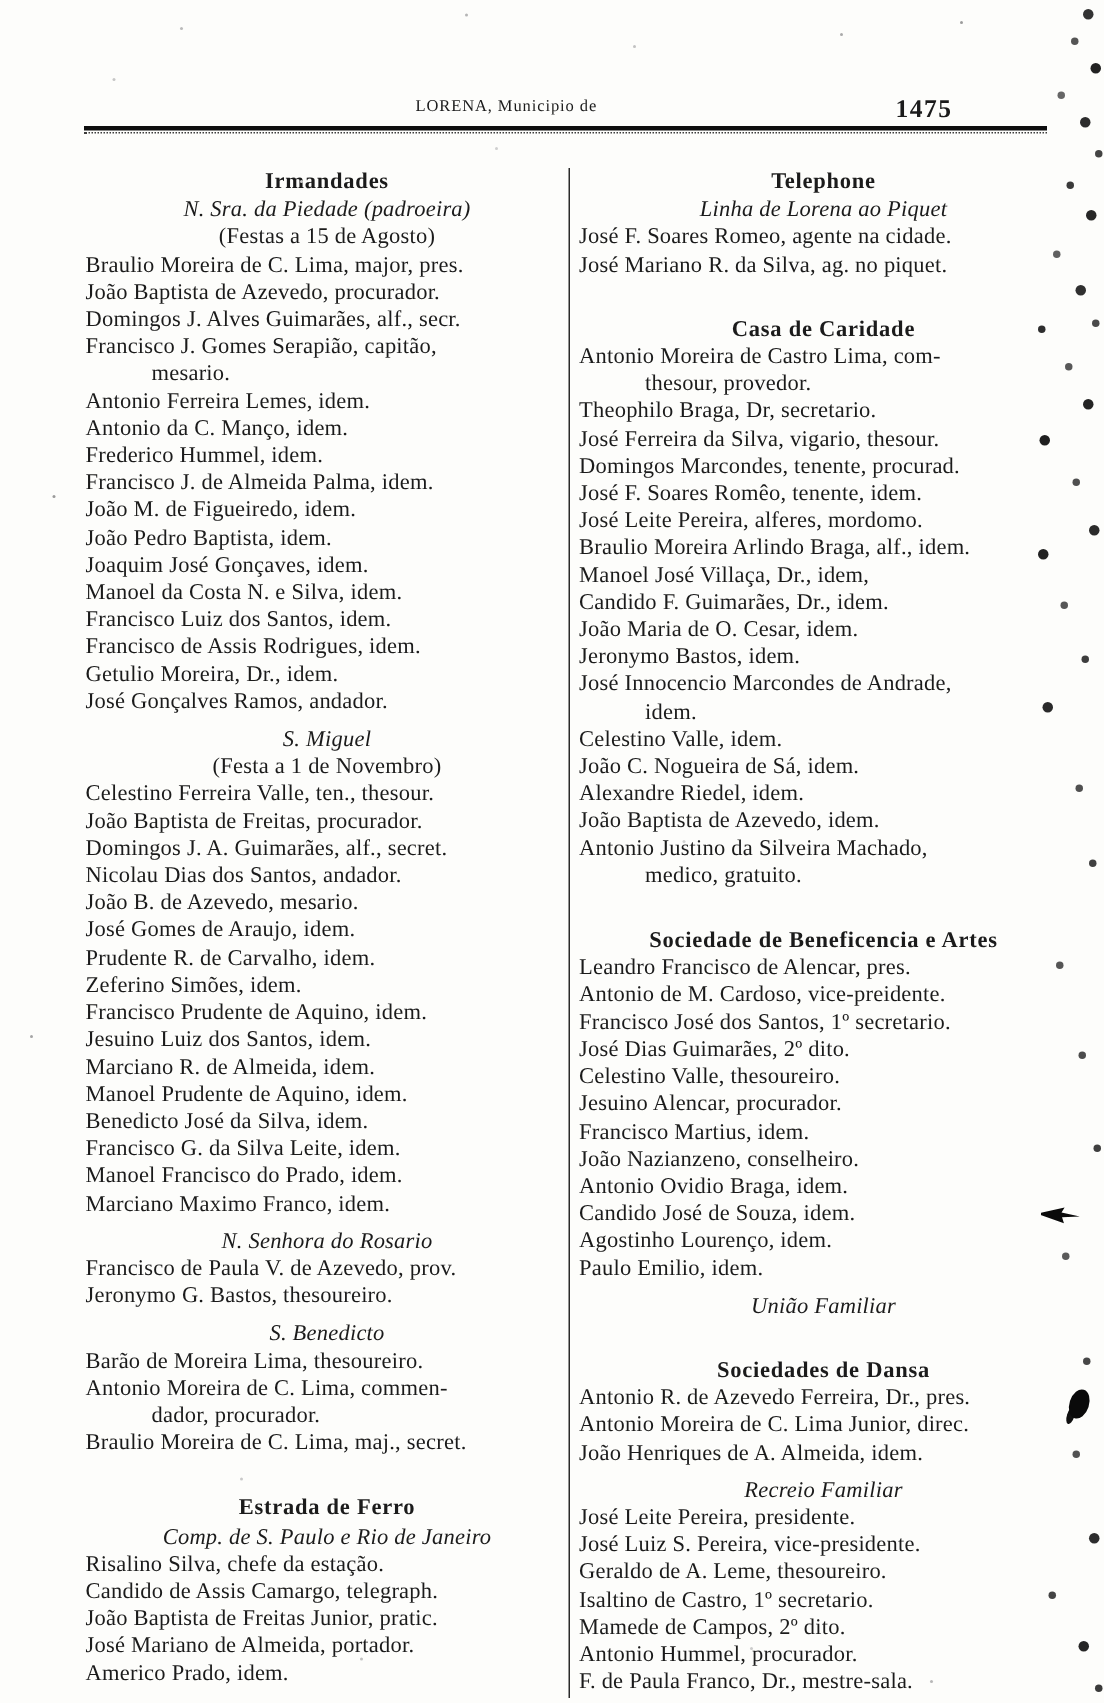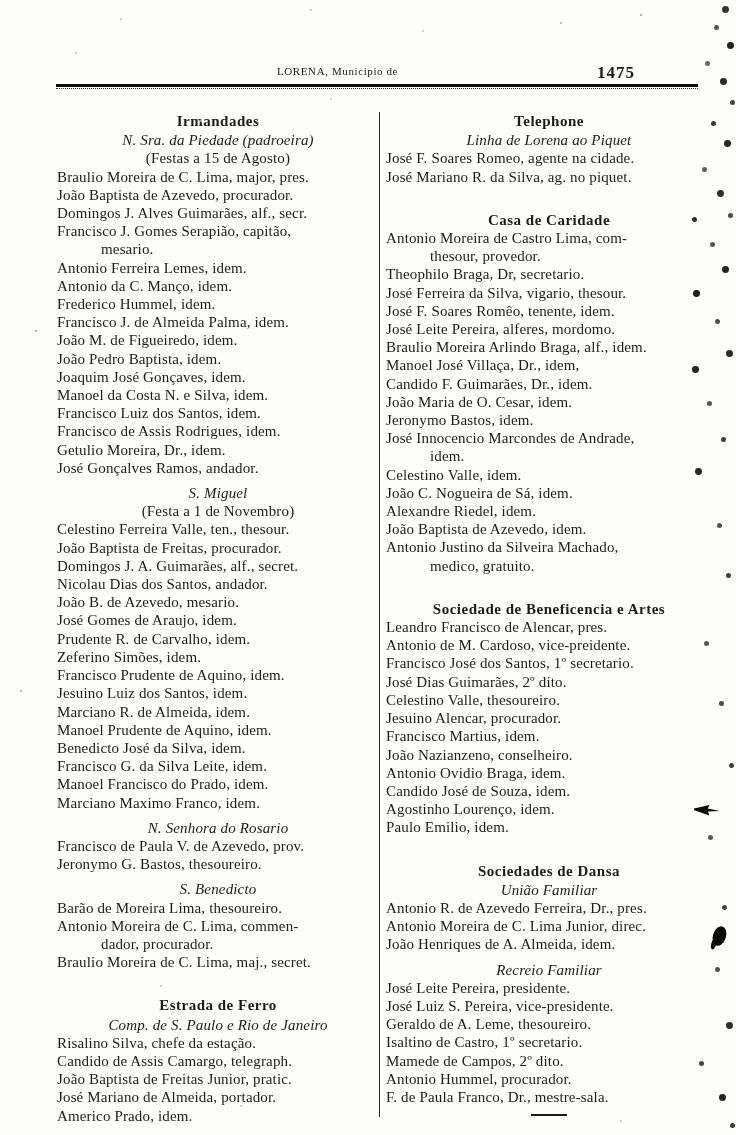--- a/index.html
+++ b/index.html
@@ -159,20 +159,21 @@
     <div class="col right">
         <div class="line h">Telephone</div>
         <div class="line sub">Linha de Lorena ao Piquet</div>
         <div class="line e">José F. Soares Romeo, agente na cidade.</div>
         <div class="line e">José Mariano R. da Silva, ag. no piquet.</div>
         <div class="line h">Casa de Caridade</div>
         <div class="line e">Antonio Moreira de Castro Lima, com-</div>
         <div class="line i">thesour, provedor.</div>
         <div class="line e">Theophilo Braga, Dr, secretario.</div>
         <div class="line e">José Ferreira da Silva, vigario, thesour.</div>
+        <div class="line e">Domingos Marcondes, tenente, procurad.</div>
         <div class="line e">José F. Soares Romêo, tenente, idem.</div>
         <div class="line e">José Leite Pereira, alferes, mordomo.</div>
         <div class="line e">Braulio Moreira Arlindo Braga, alf., idem.</div>
         <div class="line e">Manoel José Villaça, Dr., idem,</div>
         <div class="line e">Candido F. Guimarães, Dr., idem.</div>
         <div class="line e">João Maria de O. Cesar, idem.</div>
         <div class="line e">Jeronymo Bastos, idem.</div>
         <div class="line e">José Innocencio Marcondes de Andrade,</div>
         <div class="line i">idem.</div>
         <div class="line e">Celestino Valle, idem.</div>
@@ -187,22 +188,22 @@
         <div class="line e">Francisco José dos Santos, 1º secretario.</div>
         <div class="line e">José Dias Guimarães, 2º dito.</div>
         <div class="line e">Celestino Valle, thesoureiro.</div>
         <div class="line e">Jesuino Alencar, procurador.</div>
         <div class="line e">Francisco Martius, idem.</div>
         <div class="line e">João Nazianzeno, conselheiro.</div>
         <div class="line e">Antonio Ovidio Braga, idem.</div>
         <div class="line e">Candido José de Souza, idem.</div>
         <div class="line e">Agostinho Lourenço, idem.</div>
         <div class="line e">Paulo Emilio, idem.</div>
+        <div class="line sub">União Familiar</div>
         <div class="line h">Sociedades de Dansa</div>
-        <div class="line sub">União Familiar</div>
         <div class="line e">Antonio R. de Azevedo Ferreira, Dr., pres.</div>
         <div class="line e">Antonio Moreira de C. Lima Junior, direc.</div>
         <div class="line e">João Henriques de A. Almeida, idem.</div>
         <div class="line sub">Recreio Familiar</div>
         <div class="line e">José Leite Pereira, presidente.</div>
         <div class="line e">José Luiz S. Pereira, vice-presidente.</div>
         <div class="line e">Geraldo de A. Leme, thesoureiro.</div>
         <div class="line e">Isaltino de Castro, 1º secretario.</div>
         <div class="line e">Mamede de Campos, 2º dito.</div>
         <div class="line e">Antonio Hummel, procurador.</div>

